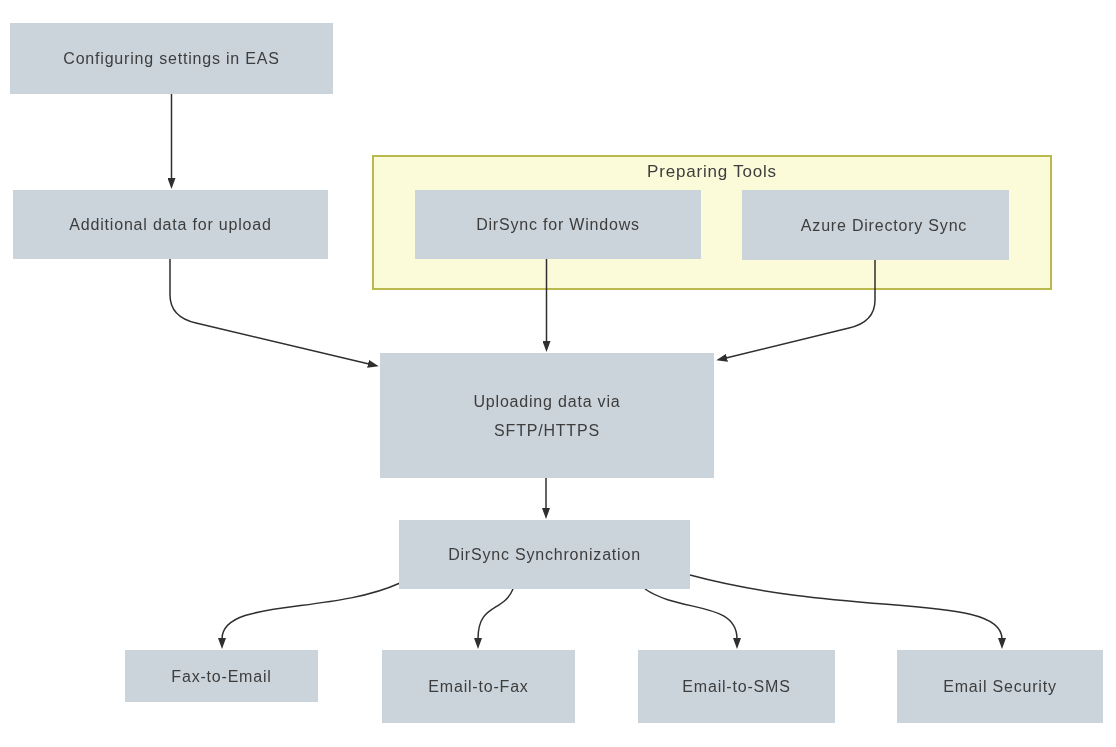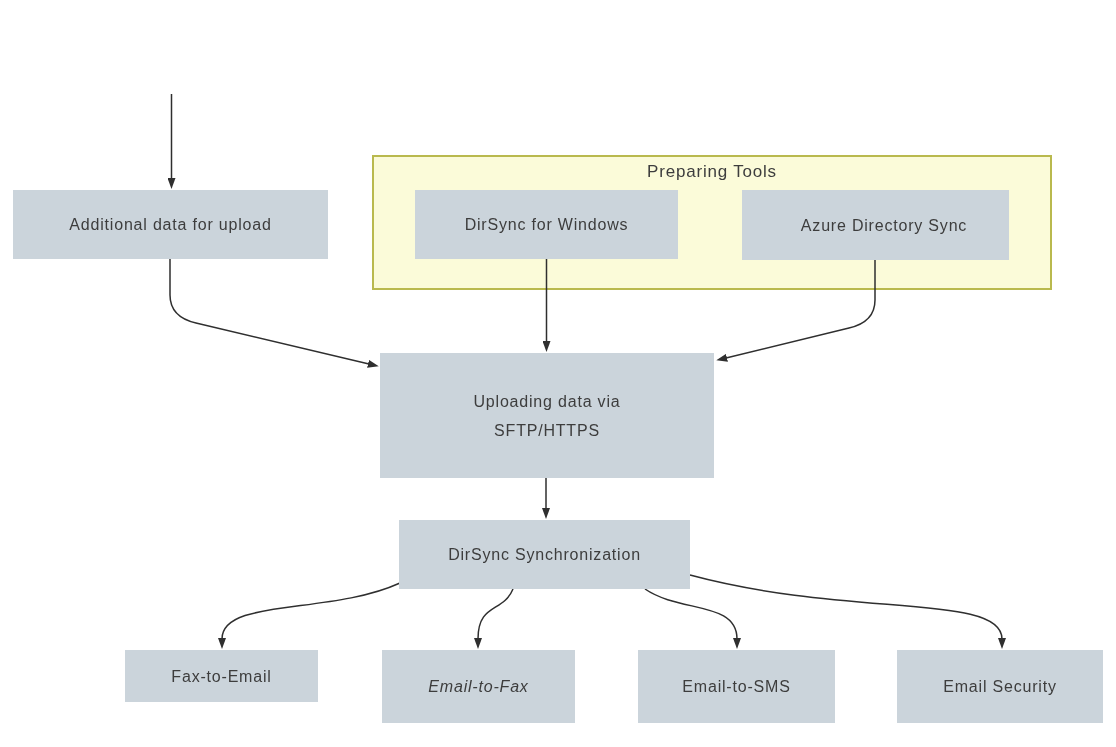--- a/index.html
+++ b/index.html
@@ -41,26 +41,26 @@
     align-items: center;
     justify-content: center;
     text-align: center;
     font-size: 16px;
     letter-spacing: 0.8px;
     line-height: 29px;
   }
   #configuring     { left: 10px;  top: 23px;  width: 323px; height: 71px; }
   #preparing       { left: 13px;  top: 190px; width: 315px; height: 69px; }
   #tools-group     { left: 372px; top: 155px; width: 680px; height: 135px; }
-  #dirsync-windows { left: 415px; top: 190px; width: 263px; height: 69px; }
+  #dirsync-windows { left: 415px; top: 190px; width: 286px; height: 69px; }
   #azure-sync      { left: 742px; top: 190px; width: 267px; height: 70px; padding-left: 17px; }
   #uploading       { left: 380px; top: 353px; width: 334px; height: 125px; }
   #dirsync-sync    { left: 399px; top: 520px; width: 291px; height: 69px; }
   #fax-to-email    { left: 125px; top: 650px; width: 193px; height: 52px; }
-  #email-to-fax    { left: 382px; top: 650px; width: 193px; height: 73px; font-style: italic; }
+  #email-to-fax    { left: 382px; top: 650px; width: 193px; height: 73px; }
   #email-to-sms    { left: 638px; top: 650px; width: 197px; height: 73px; }
   #email-security  { left: 897px; top: 650px; width: 206px; height: 73px; }
 
   svg.connector-layer {
     position: absolute;
     left: 0;
     top: 0;
     width: 1116px;
     height: 747px;
     pointer-events: none;
@@ -93,20 +93,23 @@
     <path class="connector" marker-end="url(#arrowhead)" d="M170,259 L170,295 Q170,317 196,323 L369,364"></path>
     <path class="connector" marker-end="url(#arrowhead)" d="M546.5,259 L546.5,342"></path>
     <path class="connector" marker-end="url(#arrowhead)" d="M875,260 L875,300 Q875,322 849,328 L726,358"></path>
     <path class="connector" marker-end="url(#arrowhead)" d="M546,455 L546,509"></path>
     <path class="connector" marker-end="url(#arrowhead)" d="M400,583 C330,615 222,598 222,639"></path>
     <path class="connector" marker-end="url(#arrowhead)" d="M513,589 C503,613 478,603 478,639"></path>
     <path class="connector" marker-end="url(#arrowhead)" d="M645,589 C680,613 737,601 737,639"></path>
     <path class="connector" marker-end="url(#arrowhead)" d="M690,575 C850,618 1002,593 1002,639"></path>
   </svg>
 
+  <div class="node" id="configuring">
+    <span>Configuring settings in EAS</span>
+  </div>
 
   <div class="node" id="preparing">
     <span>Additional data for upload</span>
   </div>
 
   <div class="node" id="dirsync-windows">
     <span>DirSync for Windows</span>
   </div>
 
   <div class="node" id="azure-sync">

